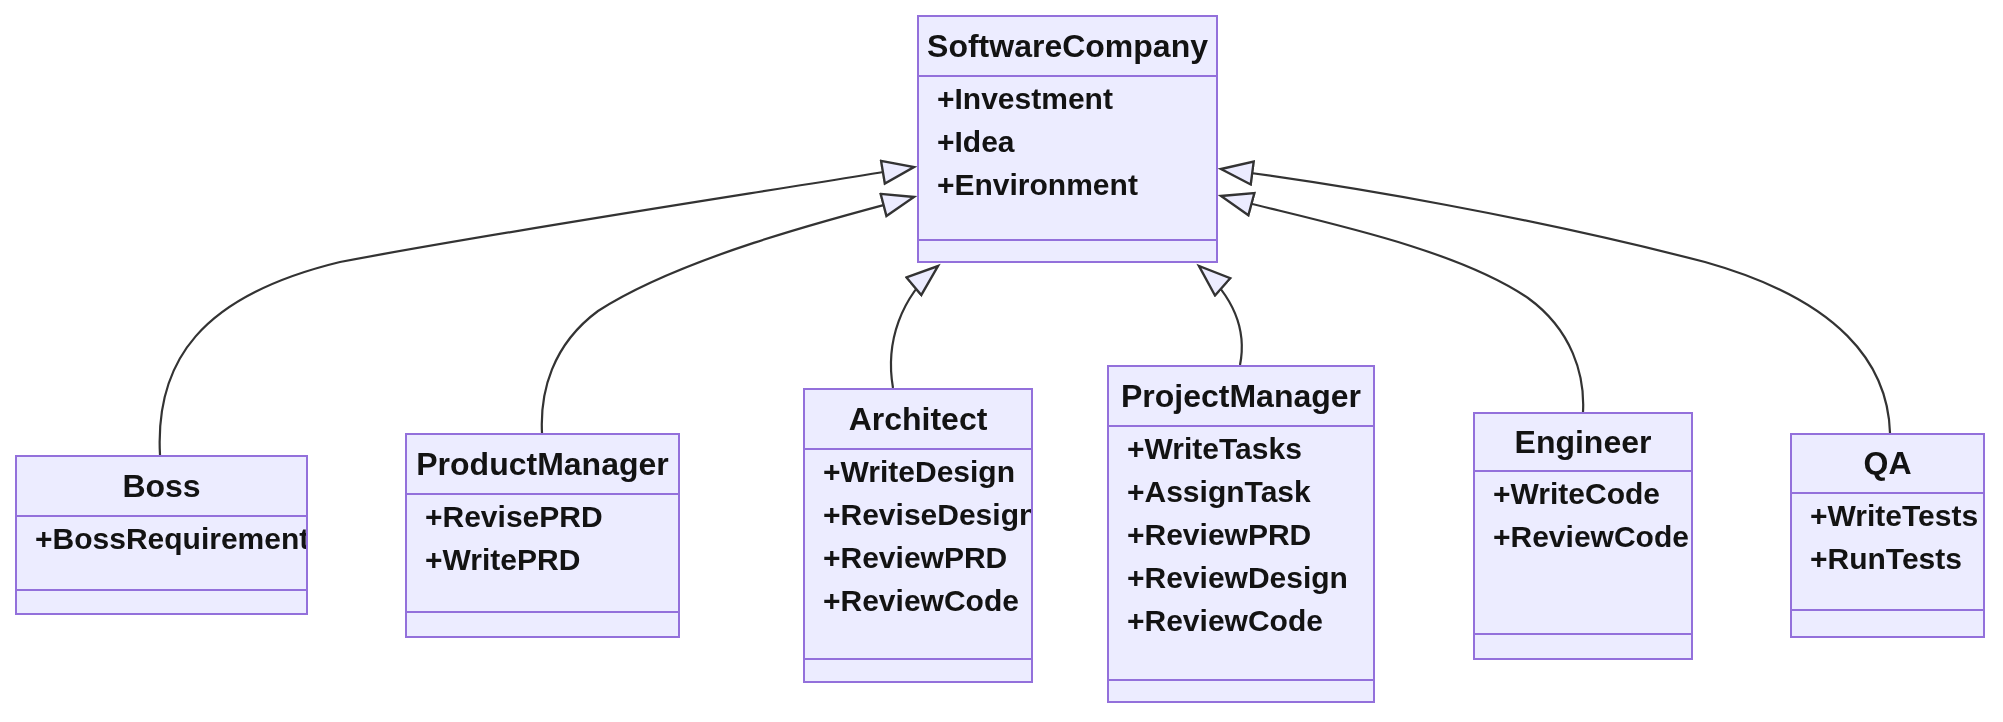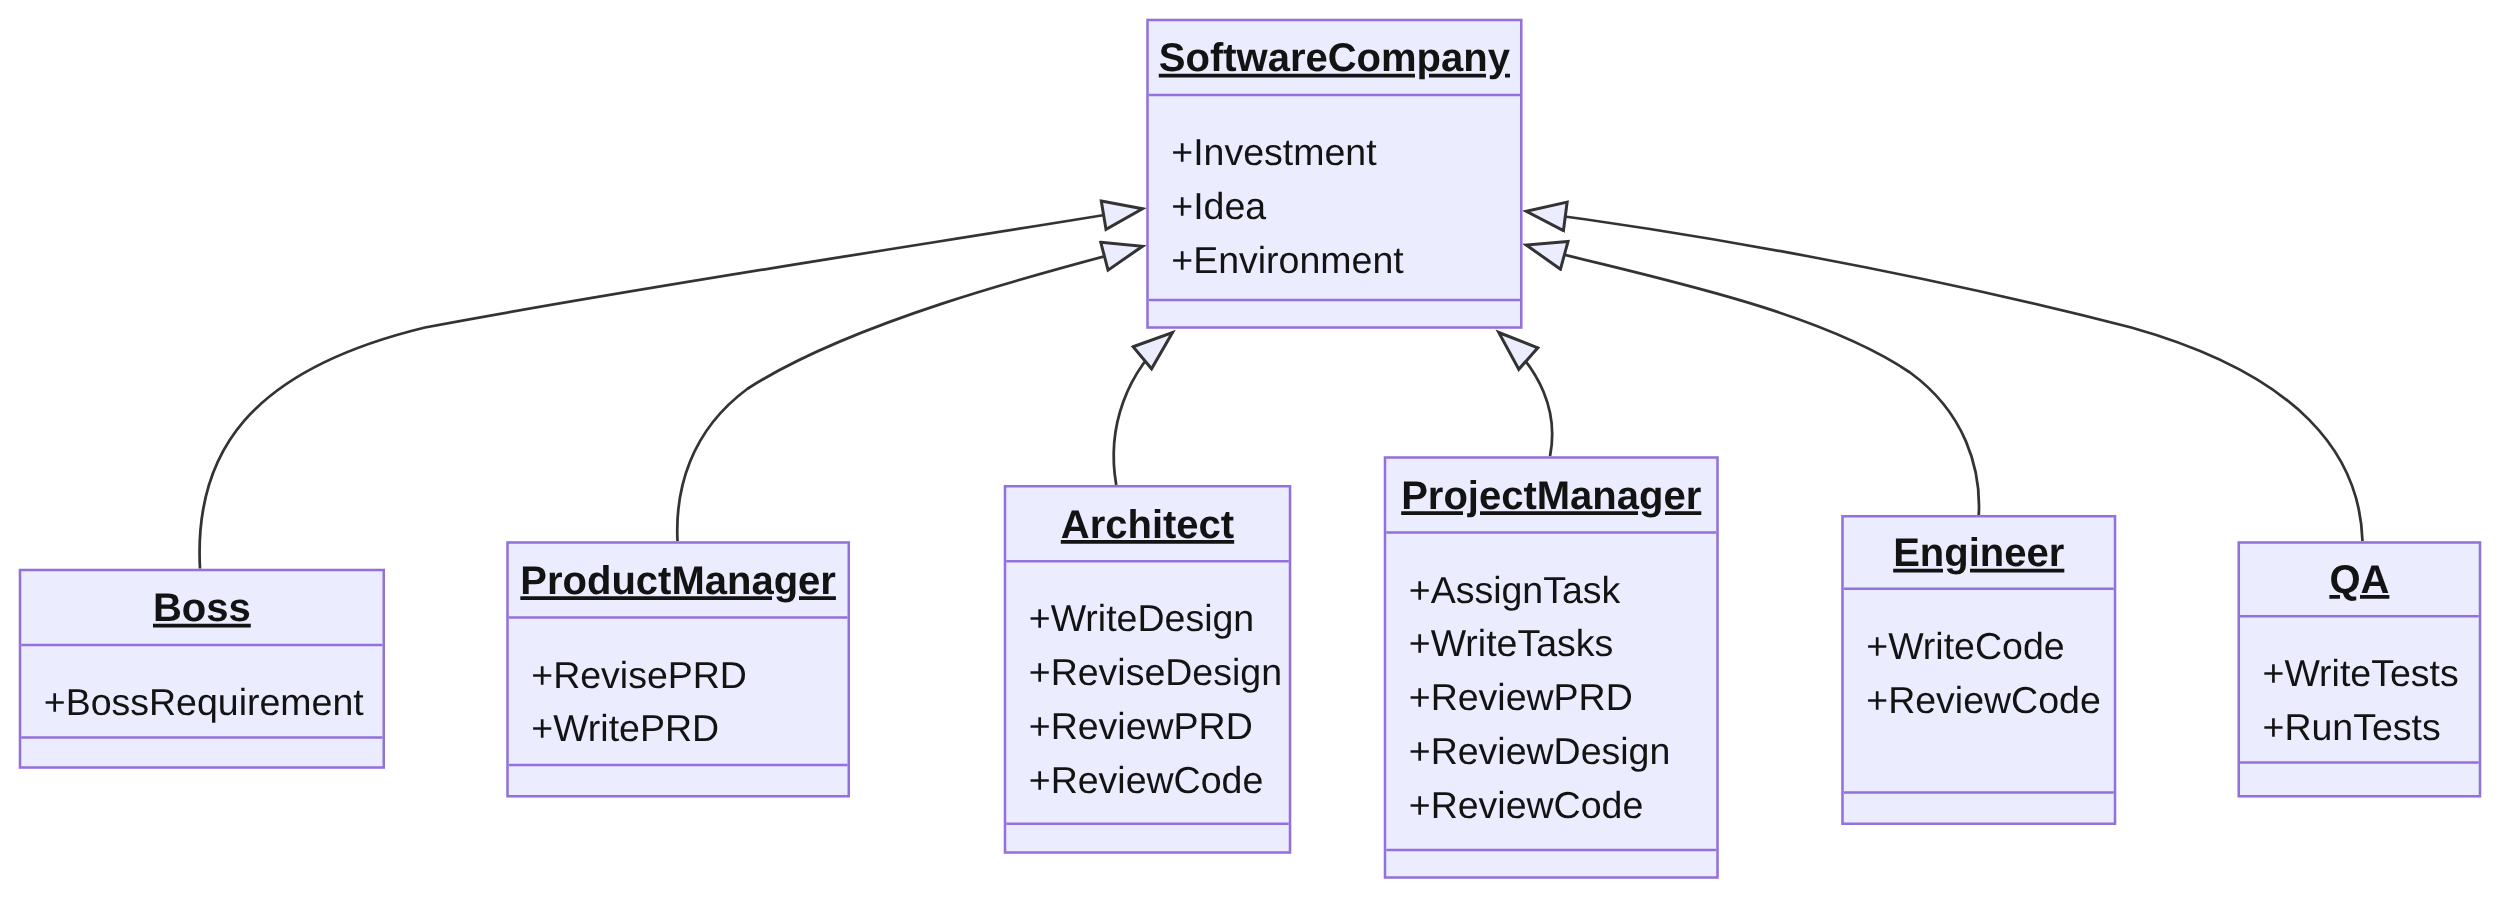--- a/index.html
+++ b/index.html
@@ -30,29 +30,29 @@
     color: var(--text, #131313);
   }
   .class-title {
     flex: 0 0 auto;
     display: flex;
     align-items: center;
     justify-content: center;
     font-weight: bold;
     font-size: 32px;
     border-bottom: 2px solid var(--node-border, #9370DB);
-    text-decoration: underline;
   }
   .class-attrs {
     flex: 1 1 auto;
-    padding: 24px 18px 0 18px;
+    padding: 0 18px 0 18px;
     font-size: 30px;
     line-height: 43px;
     white-space: nowrap;
     overflow: hidden;
+    font-weight: bold;
   }
   .class-attr { display: block; }
   .class-methods {
     flex: 0 0 auto;
     border-top: 2px solid var(--node-border, #9370DB);
   }
 </style>
 </head>
 <body>
 
@@ -103,22 +103,22 @@
           <span class="class-attr">+WriteDesign</span>
           <span class="class-attr">+ReviseDesign</span>
           <span class="class-attr">+ReviewPRD</span>
           <span class="class-attr">+ReviewCode</span>
         </div>
         <div class="class-methods" style="height: 21px;"></div>
       </div>
       <div class="class-box" style="left: 1107px; top: 365px; width: 268px; height: 338px;">
         <div class="class-title" style="height: 58px; text-align: right;">ProjectManager</div>
         <div class="class-attrs">
+          <span class="class-attr">+WriteTasks</span>
           <span class="class-attr">+AssignTask</span>
-          <span class="class-attr">+WriteTasks</span>
           <span class="class-attr">+ReviewPRD</span>
           <span class="class-attr">+ReviewDesign</span>
           <span class="class-attr">+ReviewCode</span>
         </div>
         <div class="class-methods" style="height: 20px;"></div>
       </div>
       <div class="class-box" style="left: 1473px; top: 412px; width: 220px; height: 248px;">
         <div class="class-title" style="height: 56px;">Engineer</div>
         <div class="class-attrs">
           <span class="class-attr">+WriteCode</span>

